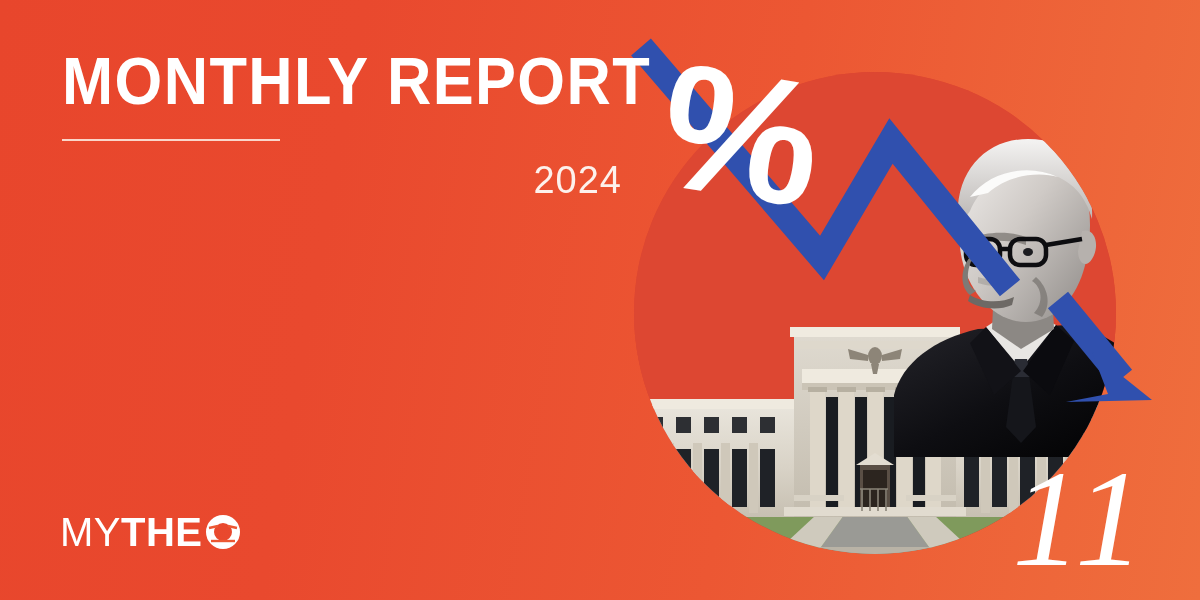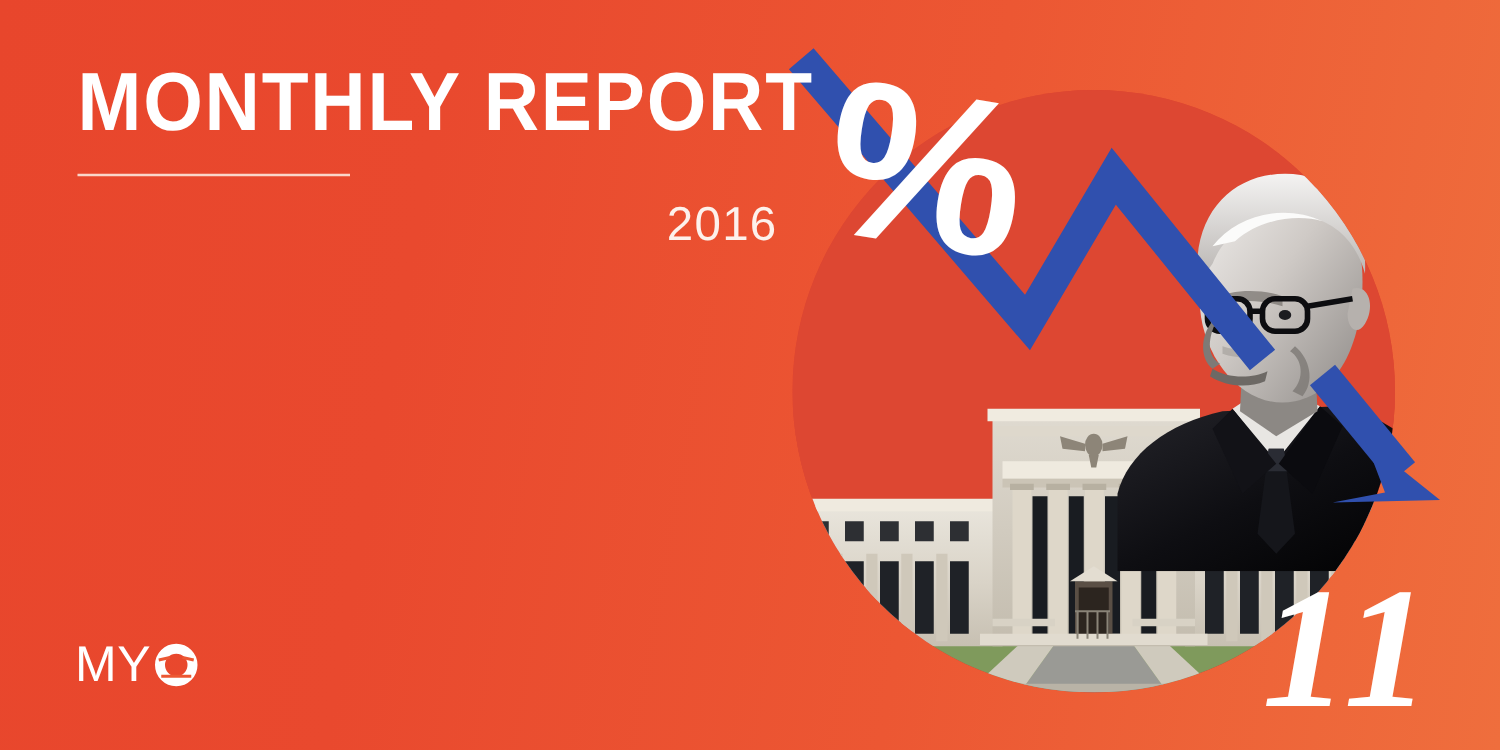--- a/index.html
+++ b/index.html
@@ -162,21 +162,21 @@
   
   .issue-number {
     position: absolute;
     right: 52px;
     bottom: 12px;
     z-index: 55;
     color: #ffffff;
     font-family: "Liberation Serif", "DejaVu Serif", serif;
     font-style: italic;
     font-size: 138px;
-    font-weight: 700;
+    font-weight: 400;
     line-height: 1;
     letter-spacing: 4px;
     user-select: none;
   }
 </style>
 </head>
 <body>
 
 <div id="banner">
 
@@ -382,25 +382,26 @@
     </svg>
   </div>
 
   <div class="percent">%</div>
 
   <div class="issue-number">11</div>
 
   <div class="text-block">
     <h1 class="report-title">MONTHLY REPORT</h1>
     <div class="title-rule"></div>
-    <p class="report-year">2016</p>
+    <p class="report-year">2024</p>
   </div>
 
   <div class="logo">
     <span class="logo-my">MY</span>
+    <span class="logo-the">THE</span>
     <span class="logo-o">
       <svg viewBox="0 0 36 36">
         <circle cx="18" cy="18" r="13" fill="none" stroke="#ffffff" stroke-width="8"></circle>
         <path d="M4 14 L13 12" stroke="#ec5733" stroke-width="2.4" fill="none"></path>
         <path d="M23 12 L32 14" stroke="#ec5733" stroke-width="2.4" fill="none"></path>
         <path d="M6 27 L30 27" stroke="#ec5733" stroke-width="2.4" fill="none"></path>
       </svg>
     </span>
   </div>
 

